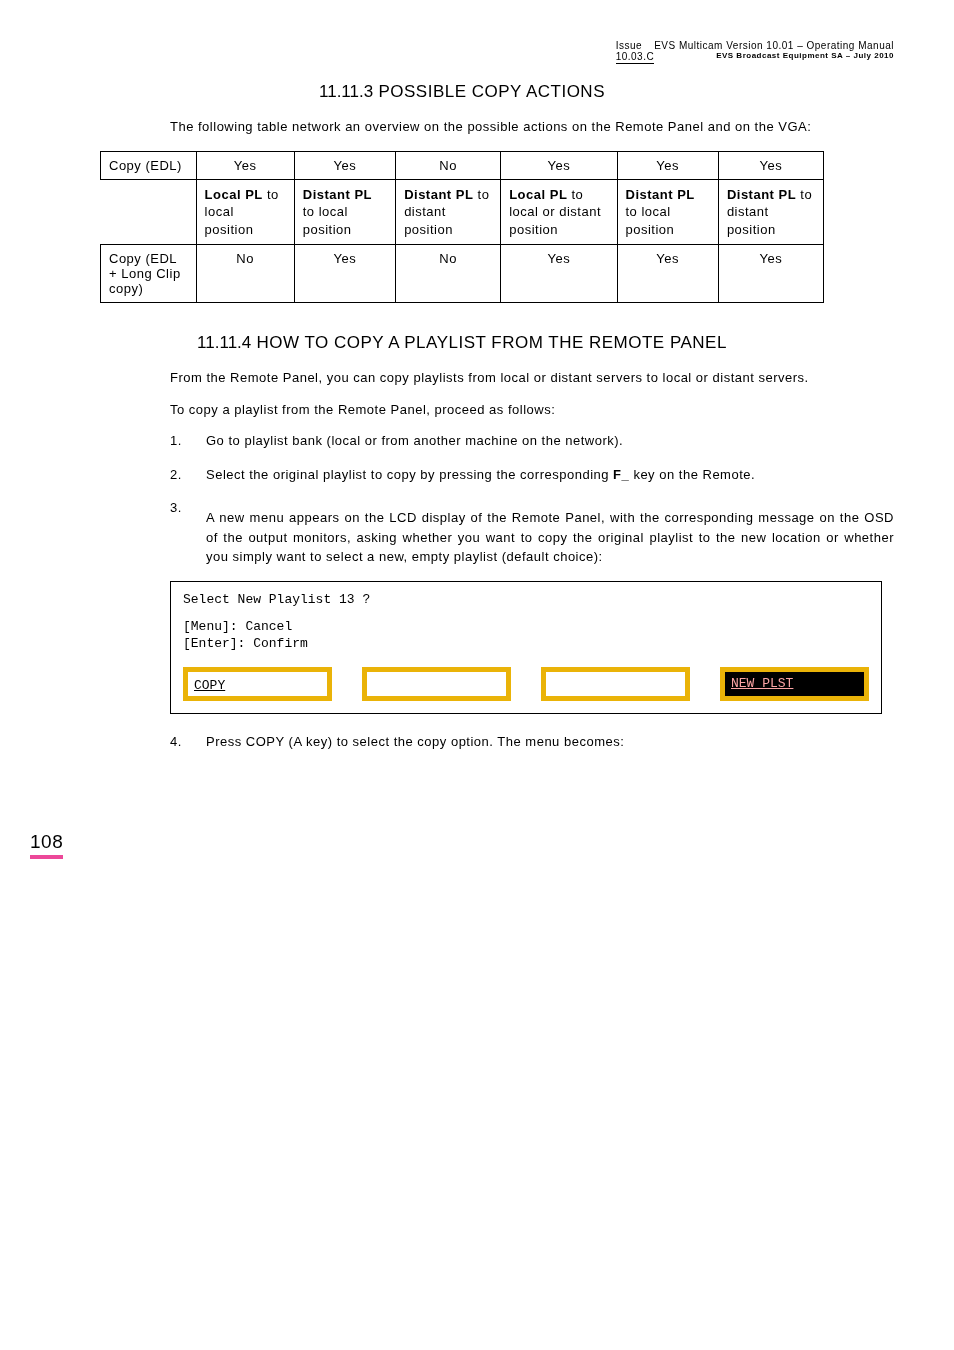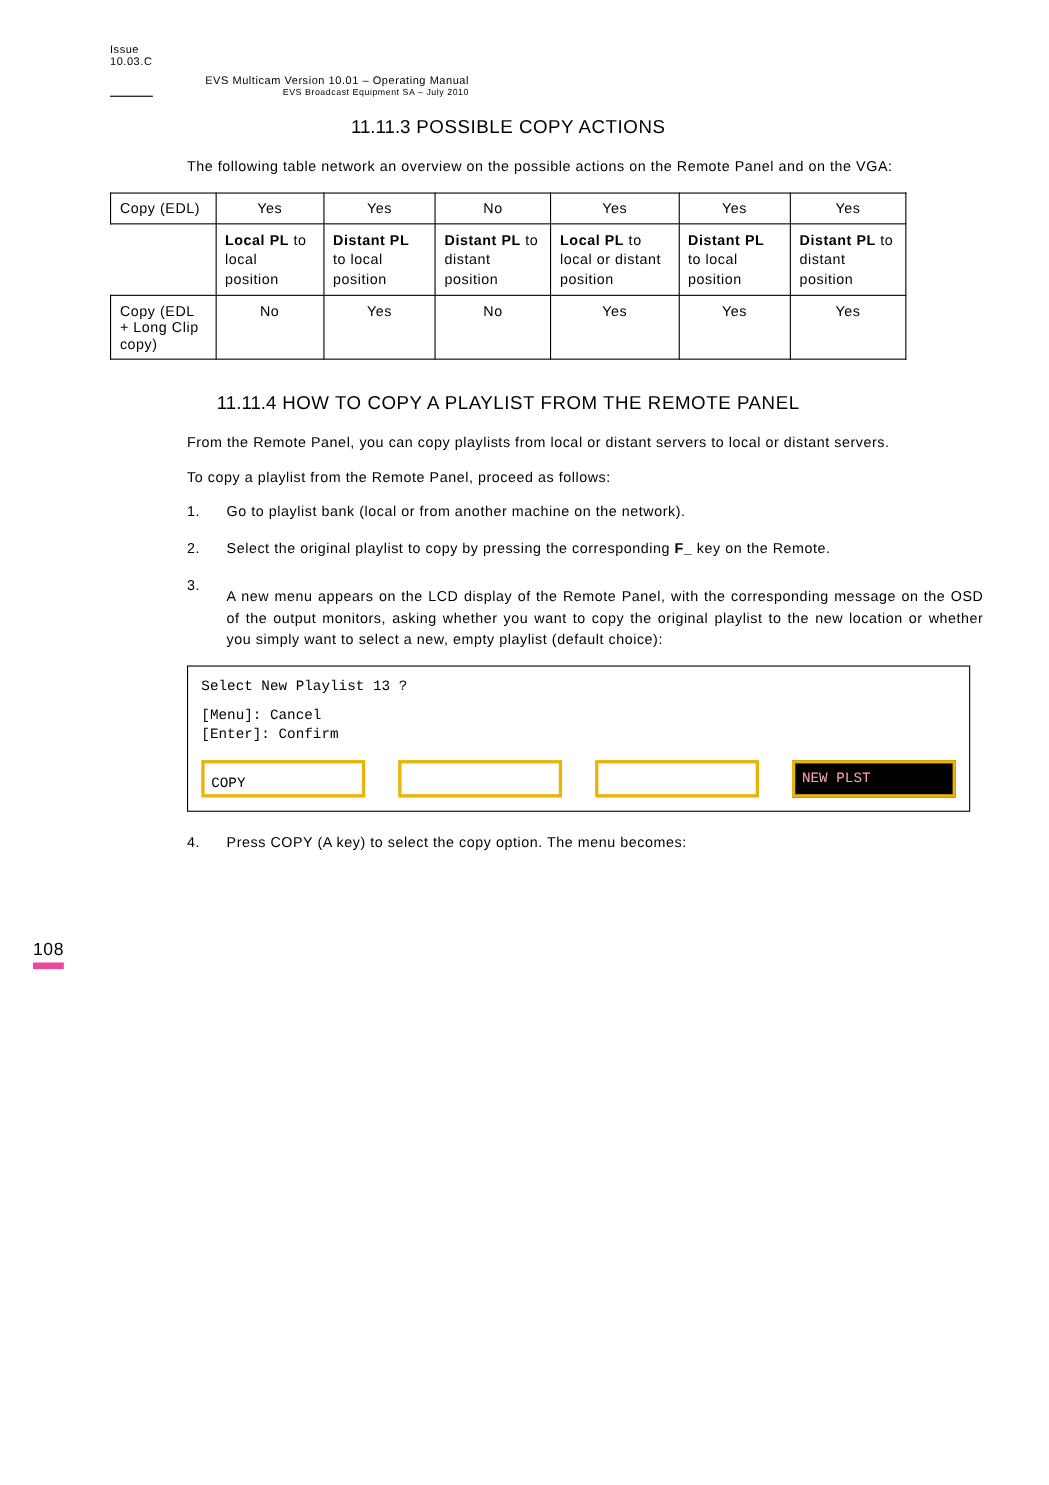--- a/index.html
+++ b/index.html
@@ -7,29 +7,28 @@
     font-family: Arial, Helvetica, sans-serif;
     background: #fff;
     color: #000;
     width: 954px;
     padding: 40px 60px 40px 100px;
     font-size: 13px;
     letter-spacing: 0.5px;
   }
   .top-header {
     display: flex;
-    justify-content: flex-start;
+    justify-content: flex-end;
     font-size: 10px;
     margin-bottom: 6px;
-    gap: 48px;
   }
   .top-left { border-bottom: 1px solid #000; padding-bottom: 1px; }
   .top-right { text-align: right; }
-  .top-right .line1 { font-size: 10px; margin-top: 28px; }
-  .top-right .line2 { font-size: 8px; }
+  .top-right .line1 { font-size: 10px; }
+  .top-right .line2 { font-size: 8px; font-weight: bold; }
   h2.section {
     font-size: 17px;
     font-weight: normal;
     margin: 18px 0 15px -70px;
     text-align: center;
   }
   h2.section .num { letter-spacing: 0; }
   h2.section .small-caps {
     font-variant: small-caps;
   }
@@ -72,44 +71,45 @@
     letter-spacing: 0;
   }
   .lcd-line { margin-bottom: 2px; }
   .lcd-gap { height: 10px; }
   .lcd-buttons {
     display: flex;
     gap: 30px;
     margin-top: 16px;
   }
   .lcd-btn {
-    border: 3px solid #eab308;
+    border: 5px solid #eab308;
     width: 157px;
     height: 34px;
     display: flex;
     align-items: flex-end;
     padding: 0 6px 3px 6px;
     font-family: "Courier New", monospace;
     font-size: 13px;
+    text-decoration: underline;
   }
   .lcd-btn.dark {
     background: #000;
     color: #fca5a5;
     align-items: center;
     padding-bottom: 0;
   }
   .footer {
     position: relative;
     margin-top: 80px;
     margin-left: -70px;
   }
   .footer .pnum {
-    border-bottom: 6px solid #ec4899;
+    border-bottom: 4px solid #ec4899;
     display: inline-block;
-    font-size: 16px;
+    font-size: 19px;
     padding-bottom: 2px;
   }
 </style>
 </head>
 <body>
 
 <div class="top-header">
   <div class="top-left">
     <div>Issue</div>
     <div>10.03.C</div>

